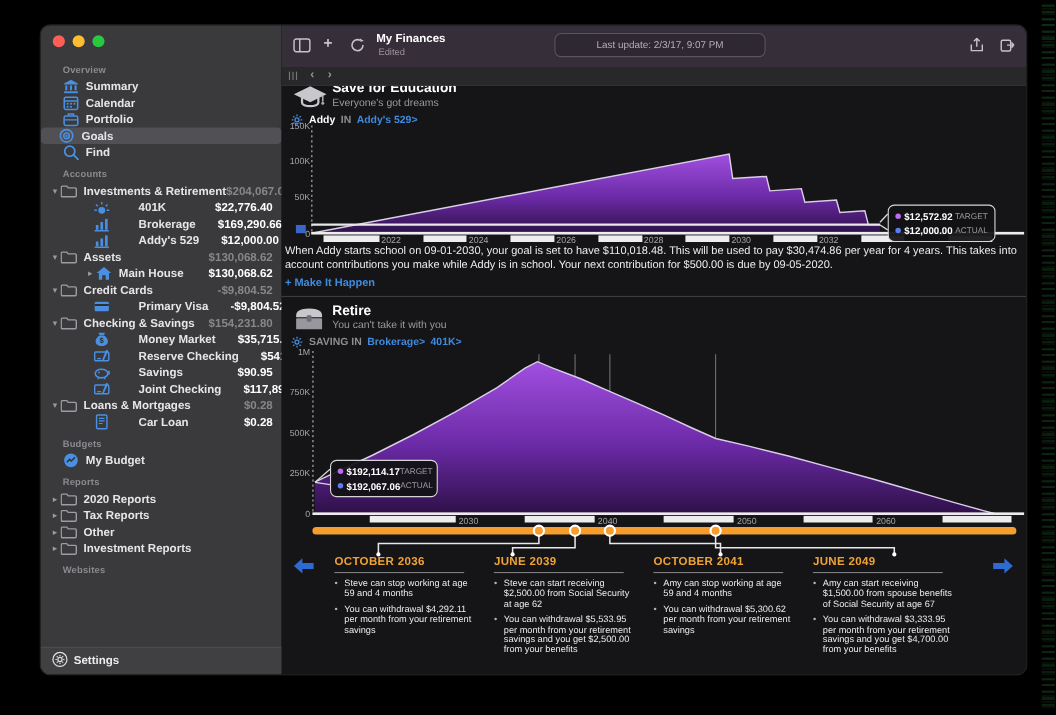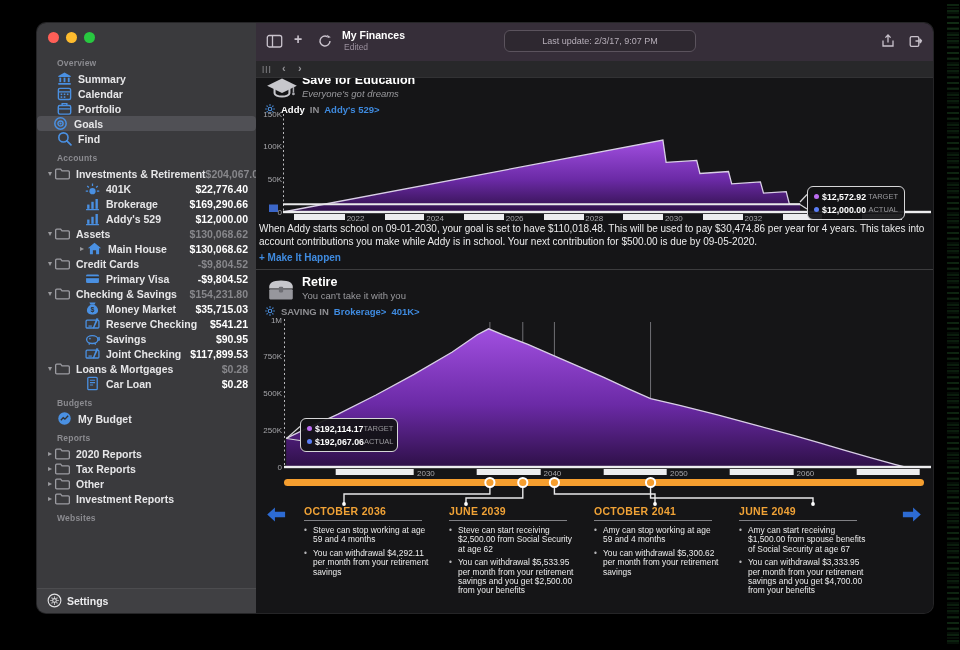--- a/index.html
+++ b/index.html
@@ -17,21 +17,21 @@
   .traffic{height:28px;display:flex;align-items:center;padding-left:11px;gap:7px;}
   .dot{width:11px;height:11px;border-radius:50%;}
   .side-scroll{flex:1;overflow:hidden;}
   .sec-label{font-size:8.5px;font-weight:700;color:#8b8b90;padding-left:20px;margin-top:7px;height:13px;letter-spacing:.2px;}
   .row{height:15px;display:flex;align-items:center;color:#e6e6e8;font-size:10.5px;font-weight:600;white-space:nowrap;}
   .row .lbl{margin-left:6px;}
   .row .val{margin-left:auto;padding-right:8px;font-weight:600;color:#fff;}
   .row.group .val{color:#87878b;}
   .row.overview,.row.flat{padding-left:20px;}
   .row.group{padding-left:8px;}
-  .row.child{padding-left:48px;}
+  .row.child{padding-left:48px;gap:20px;}
   .row.child2{padding-left:40px;}
   .row.sel{background:#505055;border-radius:4px;margin:0 0;padding-left:16px;}
   .chev{width:10px;color:#9a9a9e;font-size:8px;text-align:center;flex:0 0 10px;}
   .ic{width:15px;height:15px;flex:0 0 15px;}
   .blue{color:#4a90e2;}
   .gray-ic{color:#9c9ca2;}
   .settings-bar{height:24px;border-top:1px solid #4c4c4f;background:#404043;display:flex;align-items:center;
     gap:5px;padding-left:10px;color:#ececee;font-size:10.5px;font-weight:700;}
   
   .content{flex:1;position:relative;background:#151517;color:#e8e8e8;}
@@ -362,21 +362,21 @@
         <span class="nav-glyph" style="left:42px;">›</span>
       </div>
 
       <span class="goal-icon" style="left:10px;top:52px;" id="g1-icon"><svg width="32" height="26" viewBox="0 0 28 22">
             <path d="M14 2.6L27 9 14 15.4 1 9z" fill="#c7c7cc"></path>
             <path d="M7.5 11.5v4.2c0 1.5 2.9 2.8 6.5 2.8s6.5-1.3 6.5-2.8v-4.2" fill="none" stroke="#c7c7cc" stroke-width="1.8"></path>
             <path d="M24 10v5" stroke="#a9a9af" stroke-width="1.3"></path>
             <circle cx="24" cy="16.2" r="1.2" fill="#a9a9af"></circle>
           </svg></span>
       <div class="g-title" style="left:46px;top:50px;">Save for Education</div>
-      <div class="g-sub" style="left:46px;top:65px;font-style:italic;">Everyone's got dreams</div>
+      <div class="g-sub" style="left:46px;top:65px;">Everyone's got dreams</div>
       <div class="cfg" style="left:8px;top:80px;">
         <span class="ic blue" id="g1-gear"><svg class="ic " viewBox="0 0 14 14" fill="currentColor">
               <circle cx="7" cy="7" r="2.1" fill="none" stroke="currentColor" stroke-width="1.3"></circle>
               <g stroke="currentColor" stroke-width="1.4" fill="none">
                 <path d="M7 1.4v1.8M7 10.8v1.8M1.4 7h1.8M10.8 7h1.8M3 3l1.3 1.3M9.7 9.7L11 11M11 3L9.7 4.3M4.3 9.7L3 11"></path>
               </g>
             </svg></span>
         <span class="strong">Addy</span>
         <span class="dim">IN</span>
         <span class="link">Addy's 529&gt;</span>

